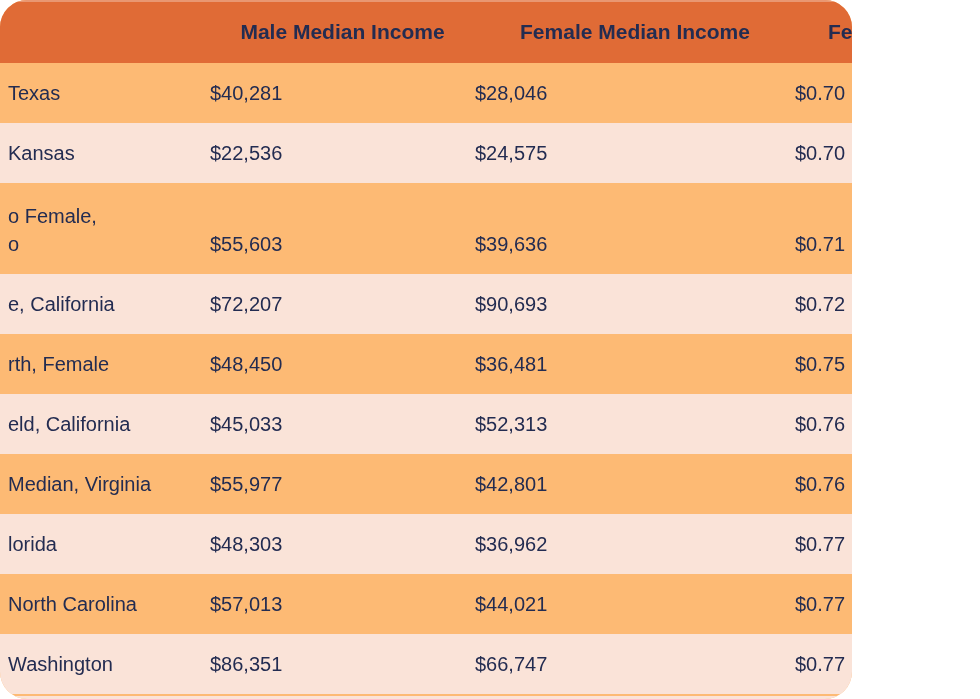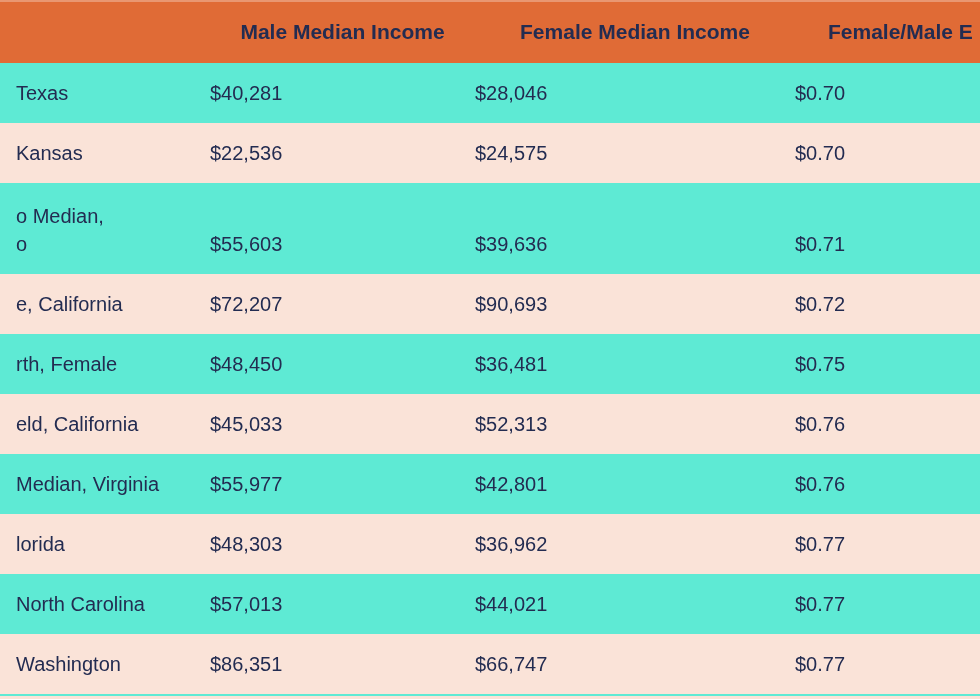--- a/index.html
+++ b/index.html
@@ -2,25 +2,26 @@
 <html><head>
 <meta charset="utf-8">
 <style>
   html, body {
     margin: 0;
     padding: 0;
     background: #ffffff;
   }
   .viewport {
     position: relative;
-    width: 980px;
+    width: 852px;
     height: 699px;
     overflow: hidden;
-    background: #5eead4;
+    background: #fdba74;
     font-family: "Liberation Sans", sans-serif;
+    border-radius: 27px;
   }
   table.income-table {
     border-collapse: collapse;
     table-layout: fixed;
     width: 1070px;
   }
   col.c-city   { width: 210px; }
   col.c-male   { width: 265px; }
   col.c-female { width: 320px; }
   col.c-ratio  { width: 275px; }
@@ -47,21 +48,21 @@
     vertical-align: bottom;
     padding: 16px 0;
     line-height: 28px;
     font-size: 20px;
     color: #232C51;
     text-align: left;
     white-space: nowrap;
   }
   td.city {
     text-align: left;
-    padding-left: 16px;
+    padding-left: 8px;
     white-space: pre-line;
   }
   tr.alt {
     background: #FAE3D8;
   }
   tr.tall td {
     padding-top: 19px;
   }
   .top-edge-highlight {
     position: absolute;
@@ -103,21 +104,21 @@
         <td>$28,046</td>
         <td>$0.70</td>
       </tr>
       <tr class="alt">
         <td class="city">Kansas</td>
         <td>$22,536</td>
         <td>$24,575</td>
         <td>$0.70</td>
       </tr>
       <tr class="tall">
-        <td class="city">o Median,
+        <td class="city">o Female,
 o</td>
         <td>$55,603</td>
         <td>$39,636</td>
         <td>$0.71</td>
       </tr>
       <tr class="alt">
         <td class="city">e, California</td>
         <td>$72,207</td>
         <td>$90,693</td>
         <td>$0.72</td>

